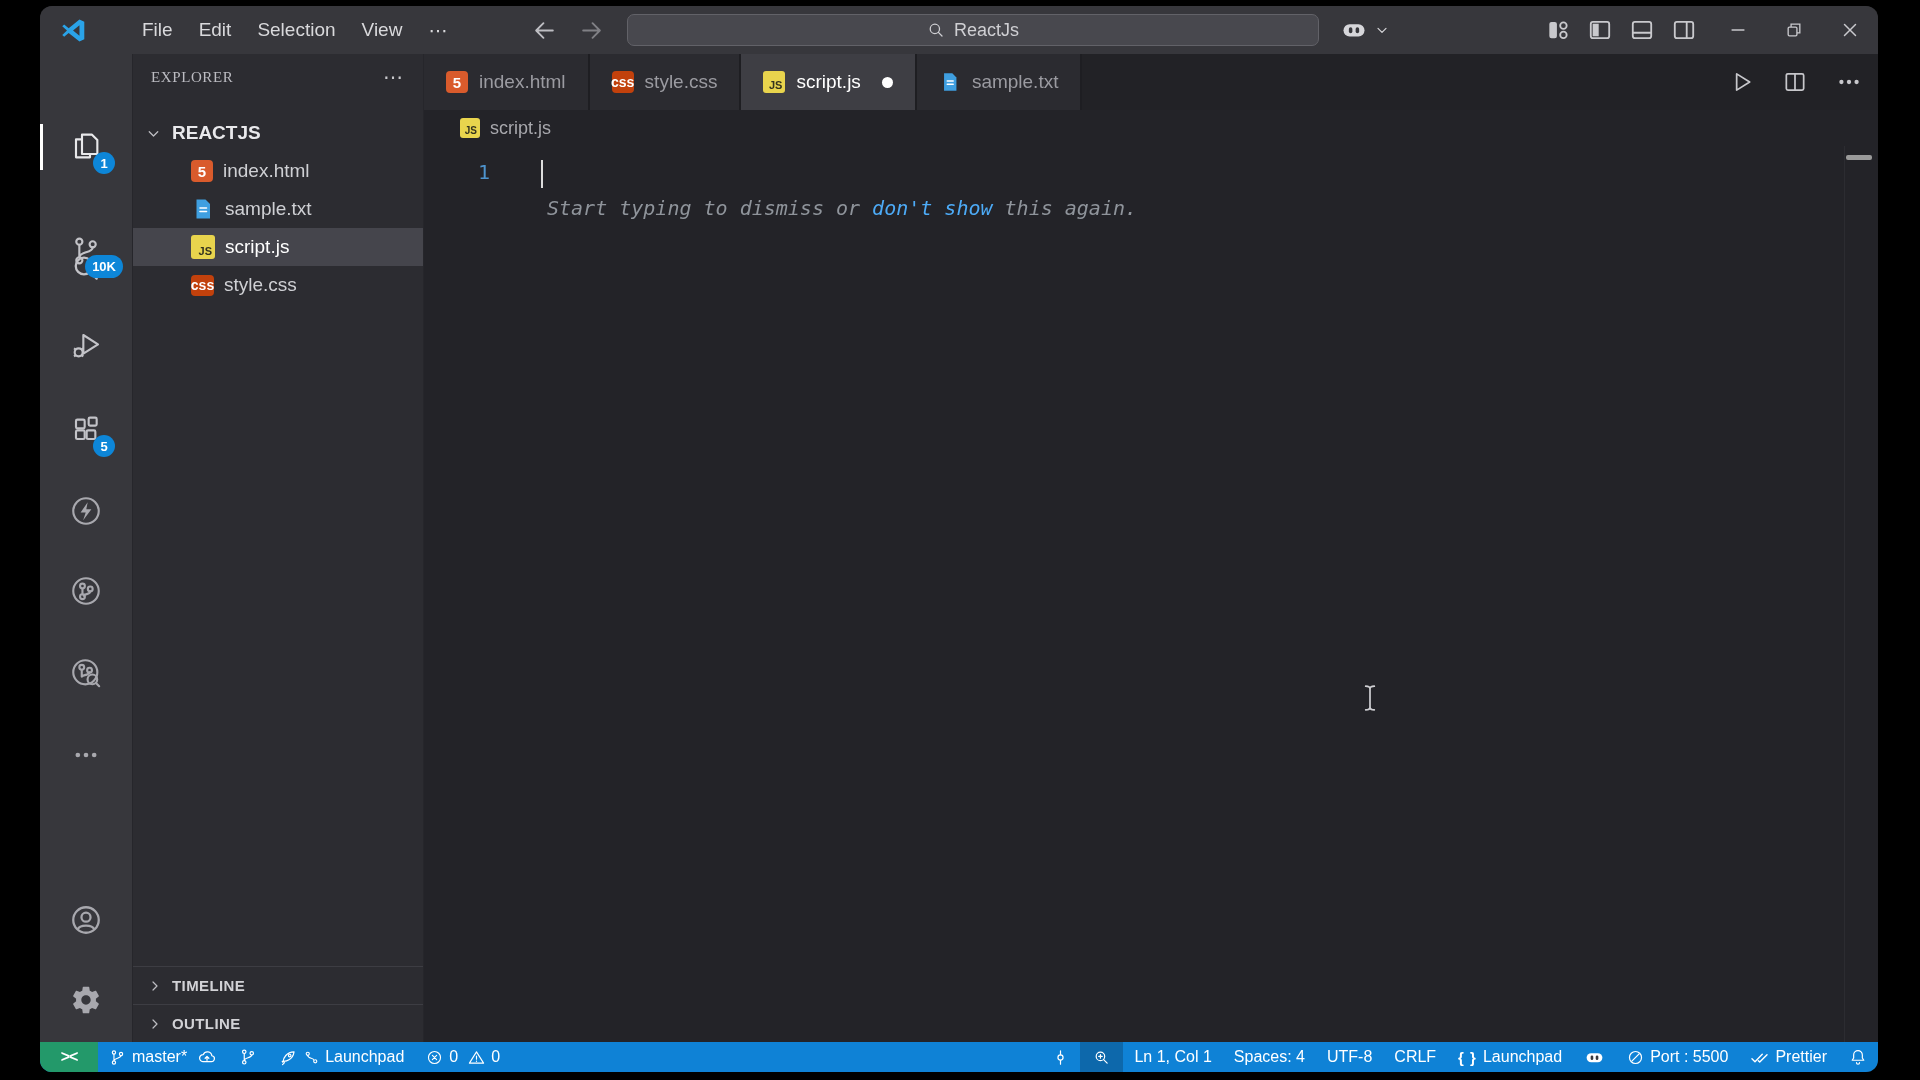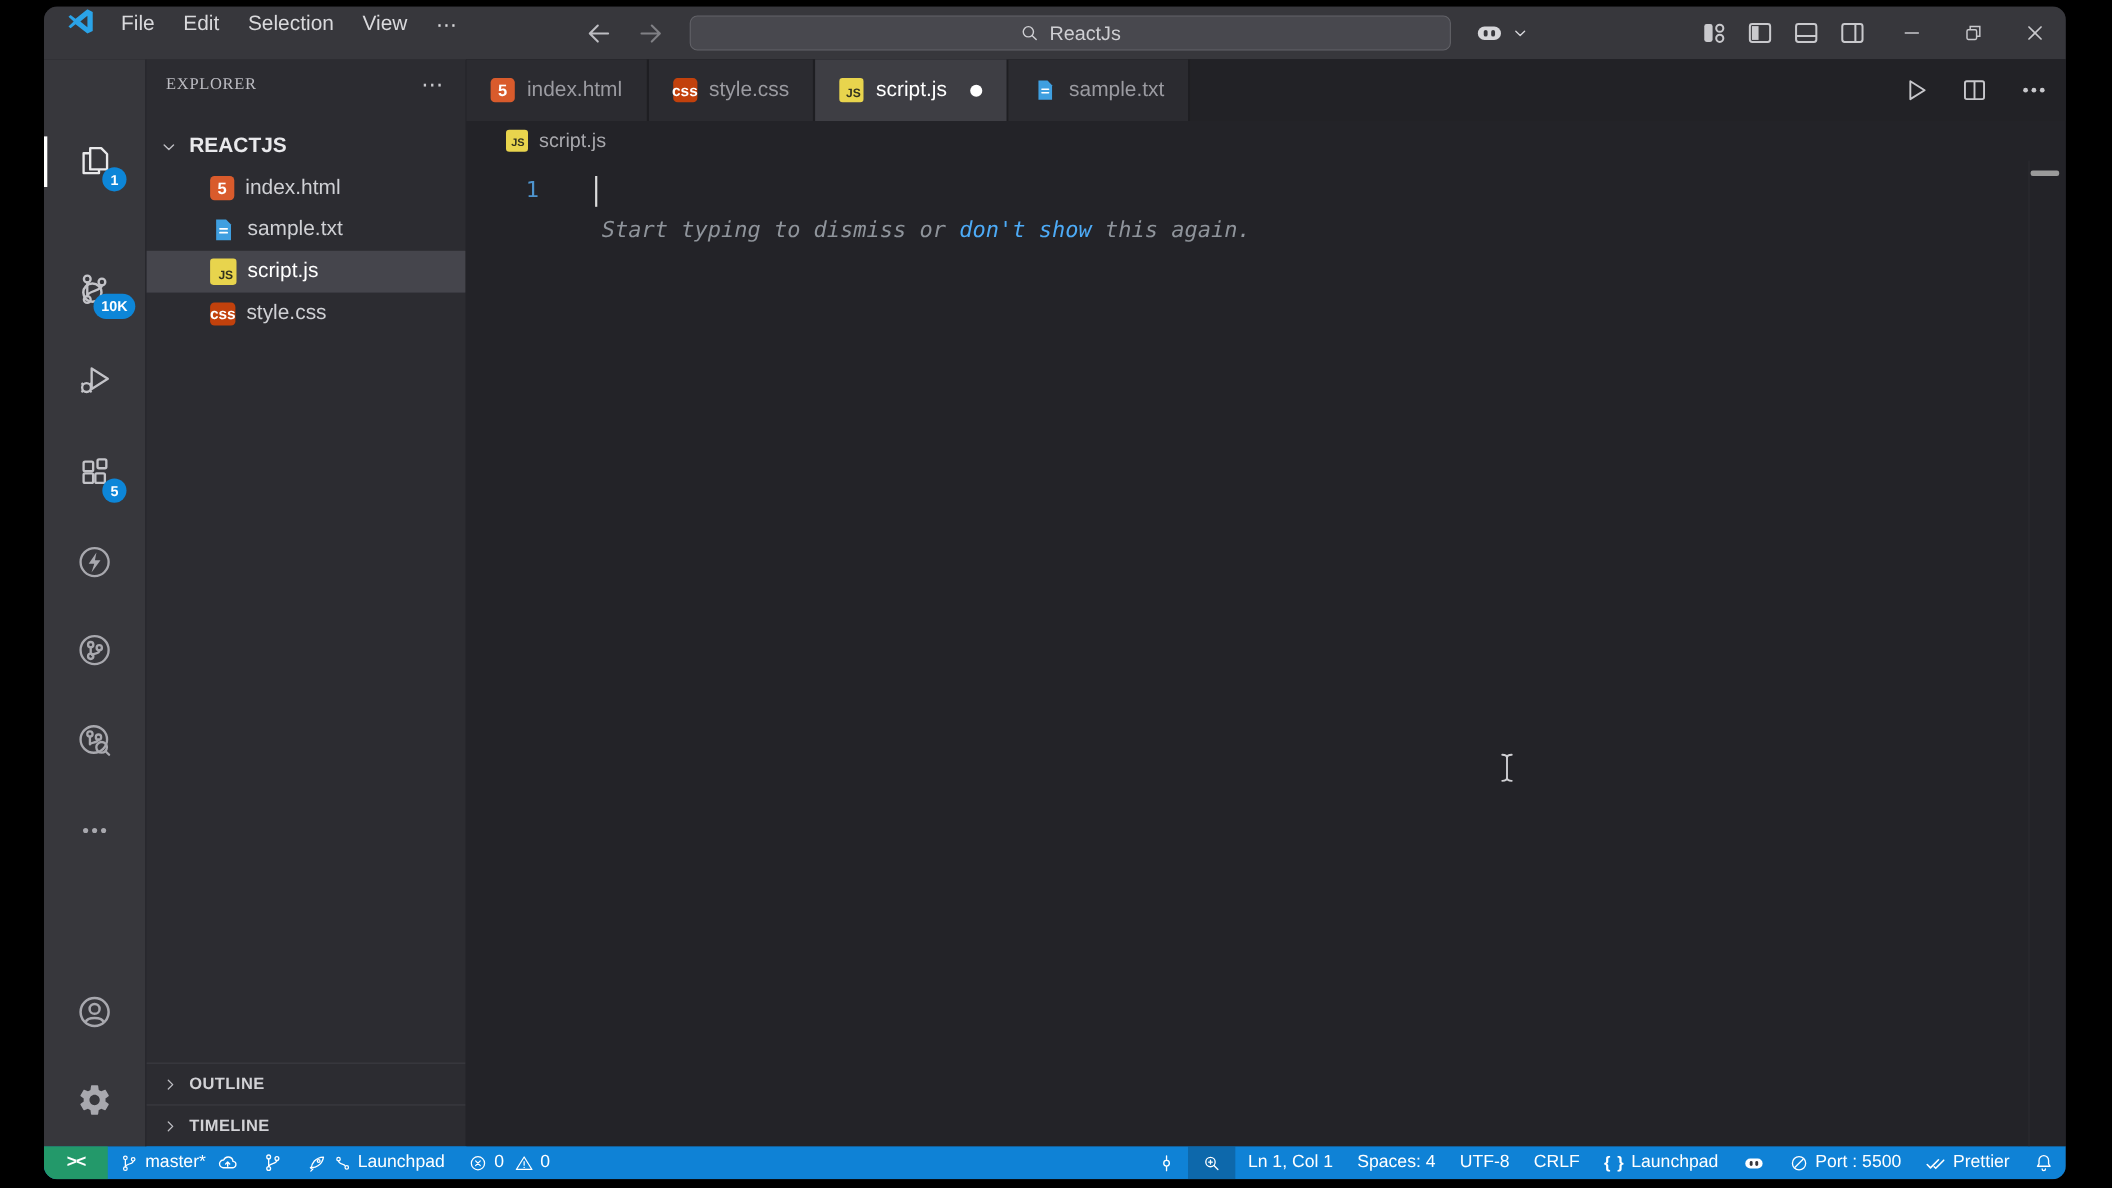--- a/index.html
+++ b/index.html
@@ -2,21 +2,21 @@
 <html><head>
 <meta charset="utf-8">
 <style>
   html,body{margin:0;padding:0;}
   body{width:1920px;height:1080px;background:#000;position:relative;overflow:hidden;
        font-family:"Liberation Sans",sans-serif;-webkit-font-smoothing:antialiased;}
   .window{position:absolute;left:40px;top:6px;width:1838px;height:1066px;background:#222227;
           border-radius:12px;overflow:hidden;display:flex;flex-direction:column;}
   svg{display:block;}
   
-  .titlebar{height:48px;background:#37373c;flex-shrink:0;position:relative;display:flex;align-items:flex-start;}
+  .titlebar{height:48px;background:#37373c;flex-shrink:0;position:relative;display:flex;align-items:center;gap:32px;}
   .logo{margin-left:20px;}
   .menus{display:flex;margin-left:10px;}
   .menu{padding:5px 13px;color:#d9d9dc;font-size:19px;border-radius:6px;}
   .nav-arrows{position:absolute;left:492px;top:0;height:48px;display:flex;align-items:center;gap:22px;color:#bdbdc2;}
   .searchbox{position:absolute;left:587px;top:8px;width:690px;height:30px;background:#48484e;
              border:1px solid #626268;border-radius:7px;display:flex;align-items:center;justify-content:center;
              gap:9px;color:#cfcfd3;font-size:18px;}
   .copilot-group{position:absolute;left:1300px;top:0;height:48px;display:flex;align-items:center;gap:6px;color:#d6d6da;}
   .layout-group{position:absolute;left:1505px;top:0;height:48px;display:flex;align-items:center;gap:16px;color:#c9c9cd;}
   .win-controls{position:absolute;right:0;top:0;height:48px;display:flex;}
@@ -349,21 +349,21 @@
         <svg width="32" height="32">
             <use href="#i-files"></use>
           </svg>
         <span class="badge round">1</span>
       </div>
       <div class="ab-icon" style="top:102px;margin-top:44px;top:146px">
         <svg width="32" height="32">
             <use href="#i-search"></use>
           </svg>
       </div>
-      <div class="ab-icon" style="top:185px">
+      <div class="ab-icon" style="top:173px">
         <svg width="32" height="32">
             <use href="#i-branch"></use>
           </svg>
         <span class="badge pill">10K</span>
       </div>
       <div class="ab-icon" style="top:267px">
         <svg width="32" height="32">
             <use href="#i-rundbg"></use>
           </svg>
       </div>
@@ -440,29 +440,29 @@
           <span>style.css</span>
         </div>
       </div>
       <div class="sb-bottom">
         <div class="sb-section">
           <span class="chev">
               <svg width="16" height="16">
                 <use href="#i-chevrt"></use>
               </svg>
             </span>
-          <span>OUTLINE</span>
+          <span>TIMELINE</span>
         </div>
         <div class="sb-section">
           <span class="chev">
               <svg width="16" height="16">
                 <use href="#i-chevrt"></use>
               </svg>
             </span>
-          <span>TIMELINE</span>
+          <span>OUTLINE</span>
         </div>
       </div>
     </div>
 
     <div class="editor-col">
       <div class="tabbar">
         <div class="tab">
           <span class="ficon sm fi-html">5</span>
           <span>index.html</span>
         </div>

